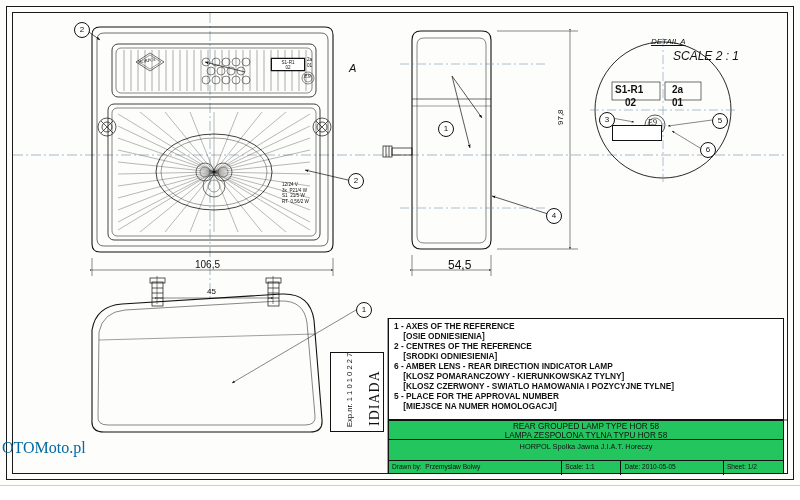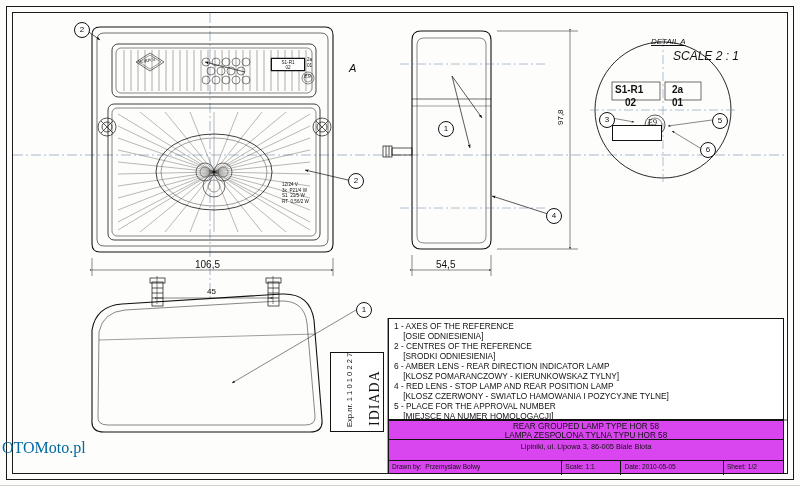--- a/index.html
+++ b/index.html
@@ -66,27 +66,27 @@
     left: 388px; top: 318px;
     width: 396px; height: 102px;
     border: 1px solid #111;
     background: #fff;
     box-sizing: border-box;
     padding: 3px 4px 0 5px;
     font-size: 8.3px;
     line-height: 1.2;
     color: #111;
   }
-  .legend div { white-space: pre; }
+  .legend div { white-space: pre; font-weight: bold; }
   .titleblock {
     position: absolute;
     left: 388px; top: 420px;
     width: 396px; height: 54px;
     border: 1px solid #111;
-    background: #d946ef;
+    background: #22c55e;
     box-sizing: border-box;
   }
   .tb-row {
     border-bottom: 1px solid #111;
     box-sizing: border-box;
     text-align: center;
     color: #111;
   }
   .tb-row.r1 { height: 19px; padding-top: 1px; font-size: 8.2px; line-height: 1.12; }
   .tb-row.r2 { height: 21px; padding-top: 2px; font-size: 7.4px; line-height: 1.25; }
@@ -421,21 +421,21 @@
   <div class="spec">12/24 V
 3x  P21/4 W
 S1  21/5 W
 RT  0,56/2 W</div>
 
   <div class="lbl" style="left:195px; top:259px; font-size:10px;">106,5</div>
 
   <div class="balloon" style="left:438px; top:121px;">1</div>
   <div class="balloon" style="left:546px; top:208px;">4</div>
   <div class="lbl" style="left:557px; top:125px; font-size:8px; transform:rotate(-90deg); transform-origin:left top;">97,8</div>
-  <div class="lbl" style="left:436px; top:259px; font-size:10px;">54,5</div>
+  <div class="lbl" style="left:448px; top:259px; font-size:12px;">54,5</div>
 
   <div class="lbl" style="left:651px; top:38px; font-size:8px; font-style:italic;text-decoration:underline;">DETAIL A</div>
   <div class="lbl" style="left:645px; top:50px; font-size:12px; font-style:italic;margin-left:28px;">SCALE 2 : 1</div>
 
   <div class="lbl" style="left:615px; top:84px; font-size:10px; font-weight:bold;">S1-R1</div>
   <div class="lbl" style="left:625px; top:97px; font-size:10px; font-weight:bold;">02</div>
   <div class="lbl" style="left:672px; top:84px; font-size:10px; font-weight:bold;">2a</div>
   <div class="lbl" style="left:672px; top:97px; font-size:10px; font-weight:bold;">01</div>
 
   <div class="lbl" style="left:648px; top:119px; font-size:8px; font-family:'Liberation Serif',serif;">E9</div>
@@ -454,33 +454,32 @@
     <div class="stamp-big" style="left:36px; top:73px;">IDIADA</div>
   </div>
 
   <div class="legend">
     <div>1 - AXES OF THE REFERENCE</div>
     <div>    [OSIE ODNIESIENIA]</div>
     <div>2 - CENTRES OF THE REFERENCE</div>
     <div>    [SRODKI ODNIESIENIA]</div>
     <div>6 - AMBER LENS - REAR DIRECTION INDICATOR LAMP</div>
     <div>    [KLOSZ POMARANCZOWY - KIERUNKOWSKAZ TYLNY]</div>
-    <div>4 - RED LENS - STOP LAMP AND REAR POSITION LAMP</div>
     <div>    [KLOSZ CZERWONY - SWIATLO HAMOWANIA I POZYCYJNE TYLNE]</div>
     <div>5 - PLACE FOR THE APPROVAL NUMBER</div>
     <div>    [MIEJSCE NA NUMER HOMOLOGACJI]</div>
   </div>
 
   <div class="titleblock">
     <div class="tb-row r1">
       <div>REAR GROUPED LAMP TYPE HOR 58</div>
       <div>LAMPA ZESPOLONA TYLNA TYPU HOR 58</div>
     </div>
     <div class="tb-row r2">
-      <div>Lipiniki, ul. Lipowa 3, 86-005 Biale Blota</div>
+      <div>HORPOL Spolka Jawna   J.I.A.T. Horeczy</div>
     </div>
     <div class="tb-row r3">
       <span style="width:44%;">Drawn by:  Przemyslaw Bolwy</span>
       <span style="width:15%;">Scale: 1:1</span>
       <span style="width:26%;">Date: 2010-05-05</span>
       <span style="width:15%;">Sheet: 1/2</span>
     </div>
   </div>
 
   <div class="wm">OTOMoto.pl</div>

